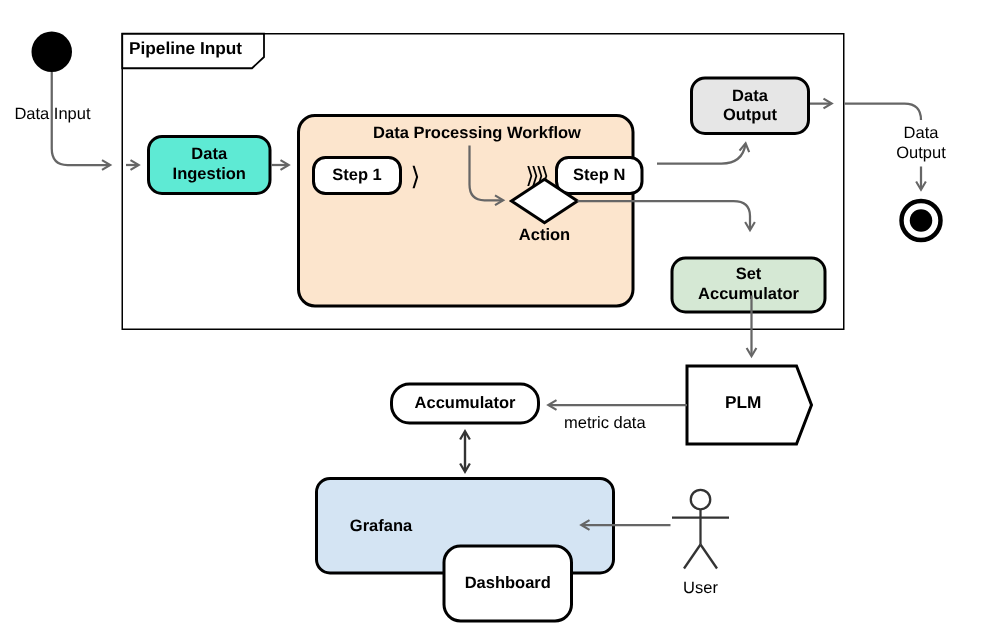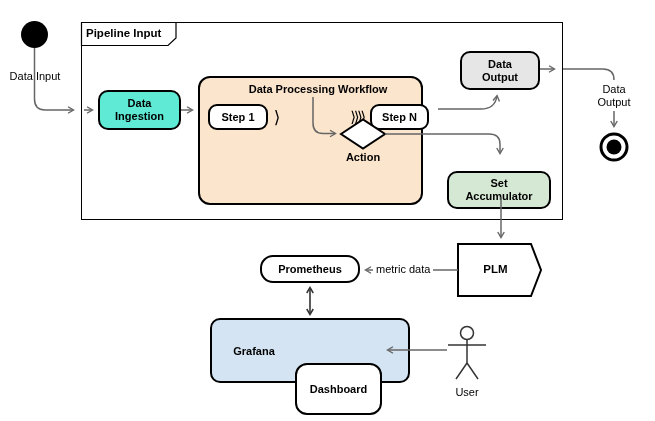--- a/index.html
+++ b/index.html
@@ -23,21 +23,21 @@
   .wrapspan{display:inline-block;}
   .lbl{
     z-index:4;font-size:11px;line-height:1.2;text-align:center;
   }
   .bold{font-weight:bold;}
   .gap-glyph{
     z-index:2;display:flex;align-items:center;justify-content:center;
     font-size:17px;color:#000;
   }
   svg.layer{position:absolute;left:0;top:0;z-index:3;pointer-events:none;}
-  .metric-bg{background:#fff;padding:0 3px;}
+  .metric-bg{background:#fff;padding:0 3px;margin-top:13px;}
 </style>
 </head>
 <body>
 
 <div class="canvas">
 
   <div class="abs frame" style="left:81px;top:22px;width:480px;height:196px;"></div>
 
   <div class="abs box" style="left:98px;top:90px;width:83px;height:40px;background:#5eead4;border-radius:10px;">
     <span class="wrapspan" style="max-width:62px;">Data Ingestion</span>
@@ -57,21 +57,21 @@
 
   <div class="abs box" style="left:460px;top:51px;width:80px;height:39px;background:#E6E6E6;border-radius:10px;">
     <span class="wrapspan" style="max-width:52px;">Data Output</span>
   </div>
 
   <div class="abs box" style="left:447px;top:171px;width:104px;height:38px;background:#D5E8D4;border-radius:10px;">
     <span class="wrapspan" style="max-width:86px;">Set Accumulator</span>
   </div>
 
   <div class="abs box" style="left:260px;top:255px;width:100px;height:28px;background:#fff;border-radius:13px;">
-    <span>Prometheus</span>
+    <span>Accumulator</span>
   </div>
 
   <div class="abs group" style="left:210px;top:318px;width:200px;height:65px;background:#D4E4F3;border-radius:10px;">
     <div class="abs lbl bold" style="left:2px;top:25px;width:80px;">Grafana</div>
     <div class="abs box" style="left:83px;top:3px;width:87px;height:52px;background:#fff;border-radius:12px;margin-top:40px;">
       <span>Dashboard</span>
     </div>
   </div>
 
   <svg class="layer" width="655" height="421" viewBox="0 0 655 421">

